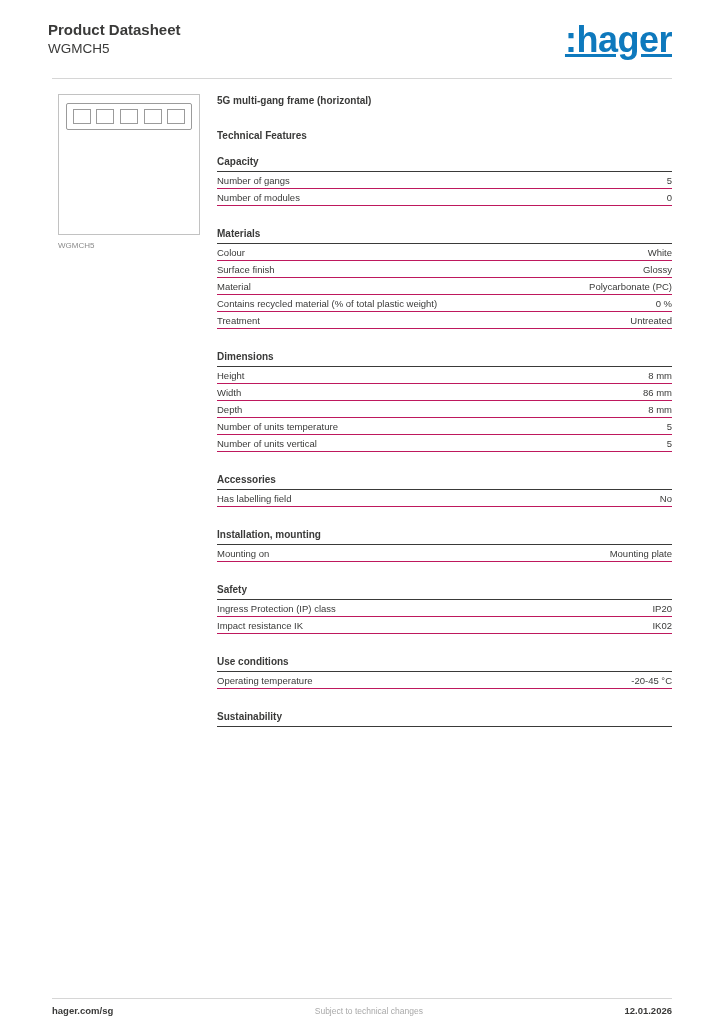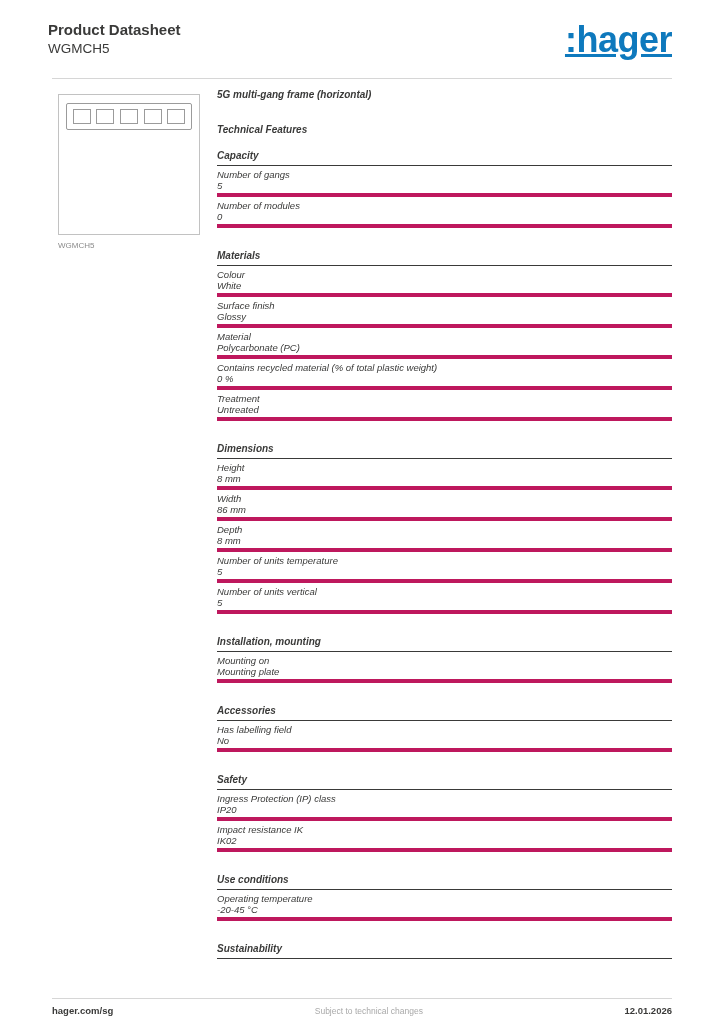--- a/index.html
+++ b/index.html
@@ -86,23 +86,22 @@
   .image-caption {
     margin-top: 6px;
     font-size: 8px;
     color: #8a8a8a;
   }
 
   
   .right-col {
     position: absolute;
     left: 217px;
-    top: 89px;
+    top: 95px;
     width: 455px;
-    font-style: italic;
   }
   .product-name {
     font-size: 10px;
     font-weight: bold;
     color: #3a3a39;
     margin-bottom: 24px;
   }
   .tech-title {
     font-size: 10px;
     font-weight: bold;
@@ -117,22 +116,21 @@
     padding-bottom: 4px;
     border-bottom: 1px solid #3a3a39;
   }
   .spec-row {
     display: flex;
     justify-content: space-between;
     align-items: baseline;
     font-size: 9.5px;
     color: #3a3a39;
     padding: 3px 0 2px 0;
-    border-bottom: 4px solid #be185d;
-    flex-direction: column;
+    border-bottom: 1px solid #be185d;
   }
   .spec-label { text-align: left; }
   .spec-value { text-align: right; white-space: nowrap; }
 
   
   .footer {
     position: absolute;
     left: 52px;
     right: 52px;
     bottom: 8px;
@@ -243,31 +241,31 @@
           <div class="spec-row">
             <span class="spec-label">Number of units temperature</span>
             <span class="spec-value">5</span>
           </div>
           <div class="spec-row">
             <span class="spec-label">Number of units vertical</span>
             <span class="spec-value">5</span>
           </div>
         </div>
         <div class="section">
+          <div class="section-title">Accessories</div>
+          <div class="spec-row">
+            <span class="spec-label">Has labelling field</span>
+            <span class="spec-value">No</span>
+          </div>
+        </div>
+        <div class="section">
           <div class="section-title">Installation, mounting</div>
           <div class="spec-row">
             <span class="spec-label">Mounting on</span>
             <span class="spec-value">Mounting plate</span>
-          </div>
-        </div>
-        <div class="section">
-          <div class="section-title">Accessories</div>
-          <div class="spec-row">
-            <span class="spec-label">Has labelling field</span>
-            <span class="spec-value">No</span>
           </div>
         </div>
         <div class="section">
           <div class="section-title">Safety</div>
           <div class="spec-row">
             <span class="spec-label">Ingress Protection (IP) class</span>
             <span class="spec-value">IP20</span>
           </div>
           <div class="spec-row">
             <span class="spec-label">Impact resistance IK</span>

